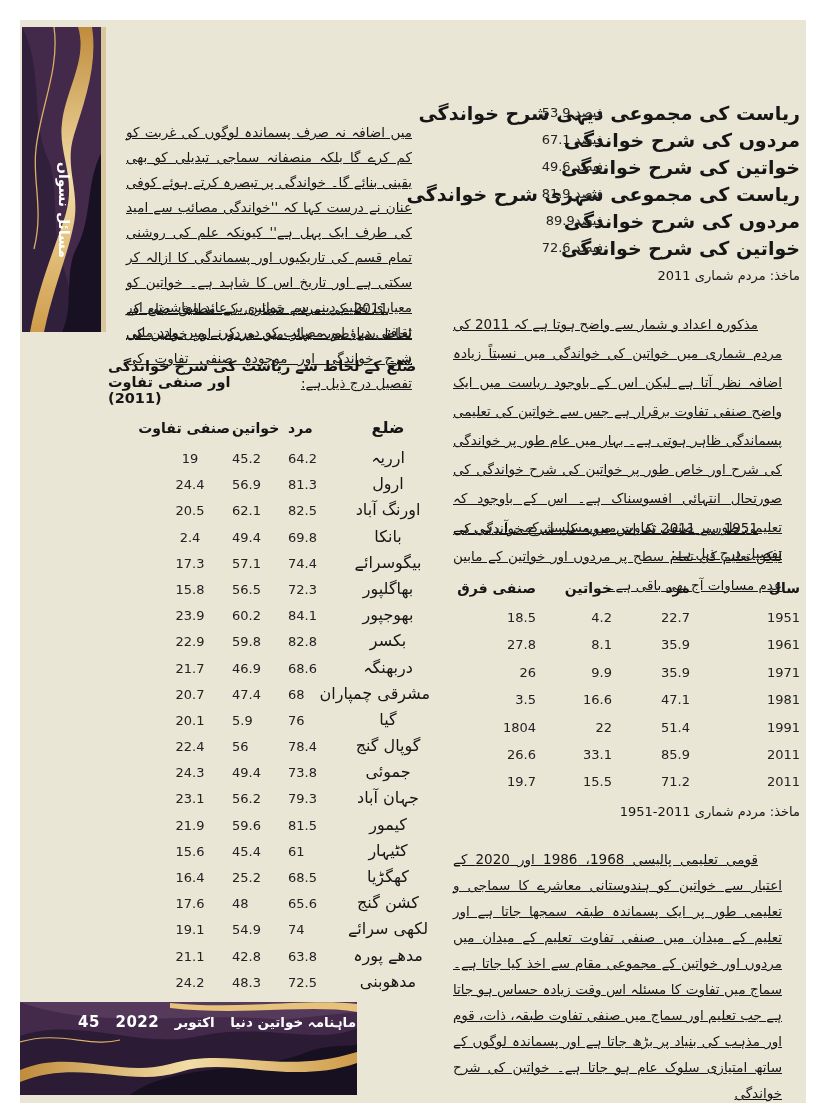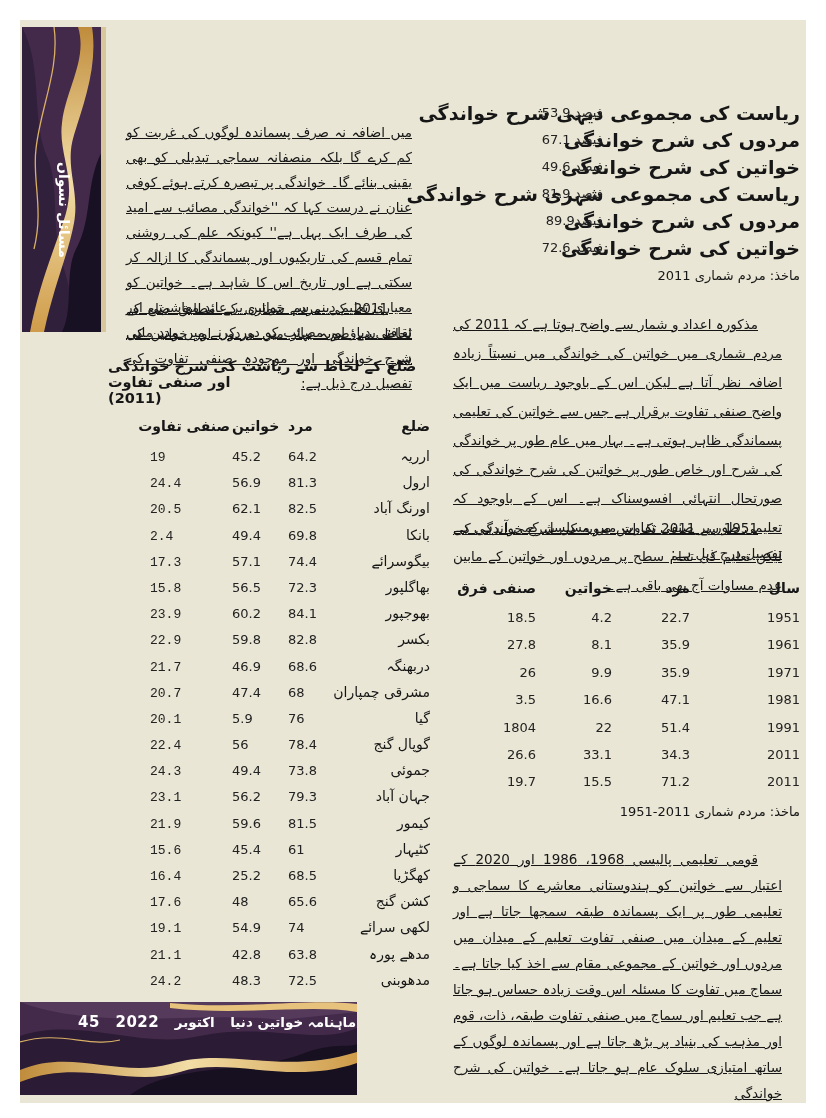--- a/index.html
+++ b/index.html
@@ -56,24 +56,24 @@
   }
   
   .grid-row{display:grid;direction:rtl;align-items:baseline;}
   .d-cols{grid-template-columns:88px 56px 56px 122px;}
   .s-cols{grid-template-columns:110px 78px 76px 101px;}
   .grid-head{font-size:14px;font-weight:bold;}
   .cell{white-space:nowrap;}
   .cell-num{font-size:13px;color:#222;text-align:right;font-weight:500;}
   .d-row{height:26.2px;}
   .s-row{height:27.4px;}
-  .d-c1{text-align:right;padding-left:4px;font-size:14px;}
+  .d-c1{text-align:center;padding-left:4px;font-size:16px;}
   .d-c2{text-align:left;padding-left:2px;}
   .d-c3{text-align:left;padding-left:2px;}
-  .d-c4{text-align:left;padding-left:42px;font-family:Liberation Mono, monospace;}
+  .d-c4{text-align:center;padding-left:42px;}
   .d-h4{text-align:right;padding-left:38px;}
   .s-c1{text-align:right;padding-left:28px;}
   .s-c2{text-align:right;padding-left:20px;}
   .s-c3{text-align:right;padding-left:15px;}
   .s-c4{text-align:right;padding-left:44px;}
   .src-state{padding-left:93px;}
 </style>
 </head>
 <body>
 
@@ -341,21 +341,21 @@
 
         <div class="grid-row s-cols s-row">
           <div class="cell cell-num s-c1">1991</div>
           <div class="cell cell-num s-c2">51.4</div>
           <div class="cell cell-num s-c3">22</div>
           <div class="cell cell-num s-c4">1804</div>
         </div>
 
         <div class="grid-row s-cols s-row">
           <div class="cell cell-num s-c1">2011</div>
-          <div class="cell cell-num s-c2">34.3</div>
+          <div class="cell cell-num s-c2">85.9</div>
           <div class="cell cell-num s-c3">33.1</div>
           <div class="cell cell-num s-c4">26.6</div>
         </div>
 
         <div class="grid-row s-cols s-row">
           <div class="cell cell-num s-c1">2011</div>
           <div class="cell cell-num s-c2">71.2</div>
           <div class="cell cell-num s-c3">15.5</div>
           <div class="cell cell-num s-c4">19.7</div>
         </div>

